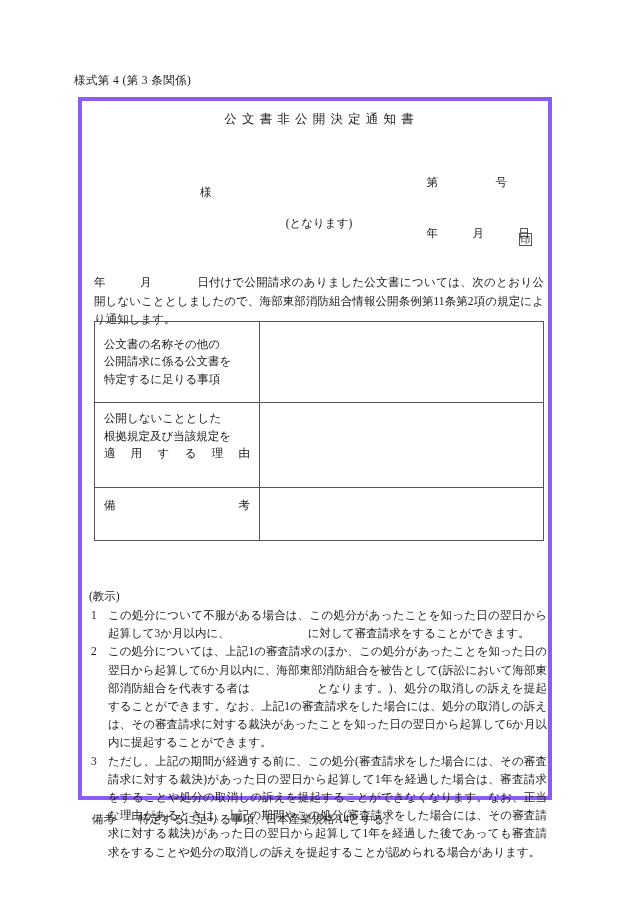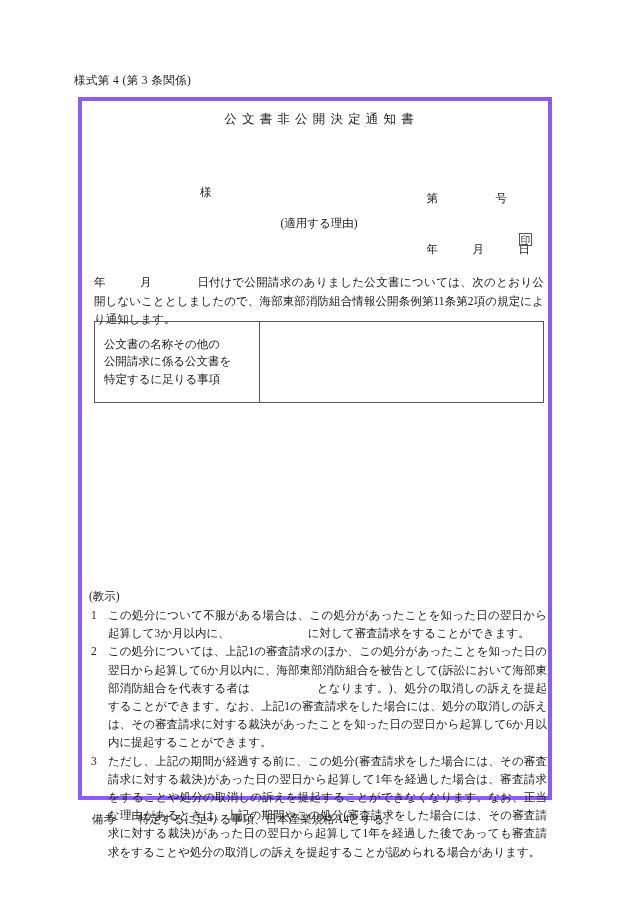--- a/index.html
+++ b/index.html
@@ -51,21 +51,21 @@
     text-align: center;
     font-size: 12.5px;
     letter-spacing: 5.2px;
     text-indent: 5.2px;
     white-space: nowrap;
   }
 
   .ref-block {
     position: absolute;
     right: 18px;
-    top: 55px;
+    top: 39px;
     font-size: 11.5px;
     line-height: 17px;
     text-align: left;
     white-space: pre;
   }
 
   .addressee {
     position: absolute;
     left: 118px;
     top: 84px;
@@ -198,35 +198,53 @@
 
     <div class="title">公文書非公開決定通知書</div>
 
     <div class="ref-block">
       <div>第　　　　　号</div>
       <div>年　　　月　　　日</div>
     </div>
 
     <div class="addressee">様</div>
 
-    <div class="agency">(適用する理由)</div>
+    <div class="agency">(となります)</div>
 
     <div class="seal">印</div>
 
     <div class="body-text">
       <span class="indent-date">年　　　月　　　　日付けで</span><span>公開請求のありました公文書については、次のとおり公開しないこととしましたので、海部東部消防組合情報公開条例第11条第2項の規定により通知します。</span>
     </div>
 
     <table class="table">
       <tbody>
           <tr class="r1">
         <td class="lbl">
           <span>公文書の名称その他の</span><br>
           <span>公開請求に係る公文書を</span><br>
           <span>特定するに足りる事項</span>
+        </td>
+        <td class="val">
+          <span class="val-inner"></span>
+        </td>
+      </tr>
+      <tr class="r2">
+        <td class="lbl">
+          <span>公開しないこととした</span><br>
+          <span>根拠規定及び当該規定を</span><br>
+          <span class="spread3">適用する理由</span>
+        </td>
+        <td class="val">
+          <span class="val-inner"></span>
+        </td>
+      </tr>
+      <tr class="r4">
+        <td class="lbl">
+          <span class="spread3">備考</span>
         </td>
         <td class="val">
           <span class="val-inner"></span>
         </td>
       </tr>
     </tbody>
       </table>
 
     <div class="kyoji-head">(教示)</div>
 

